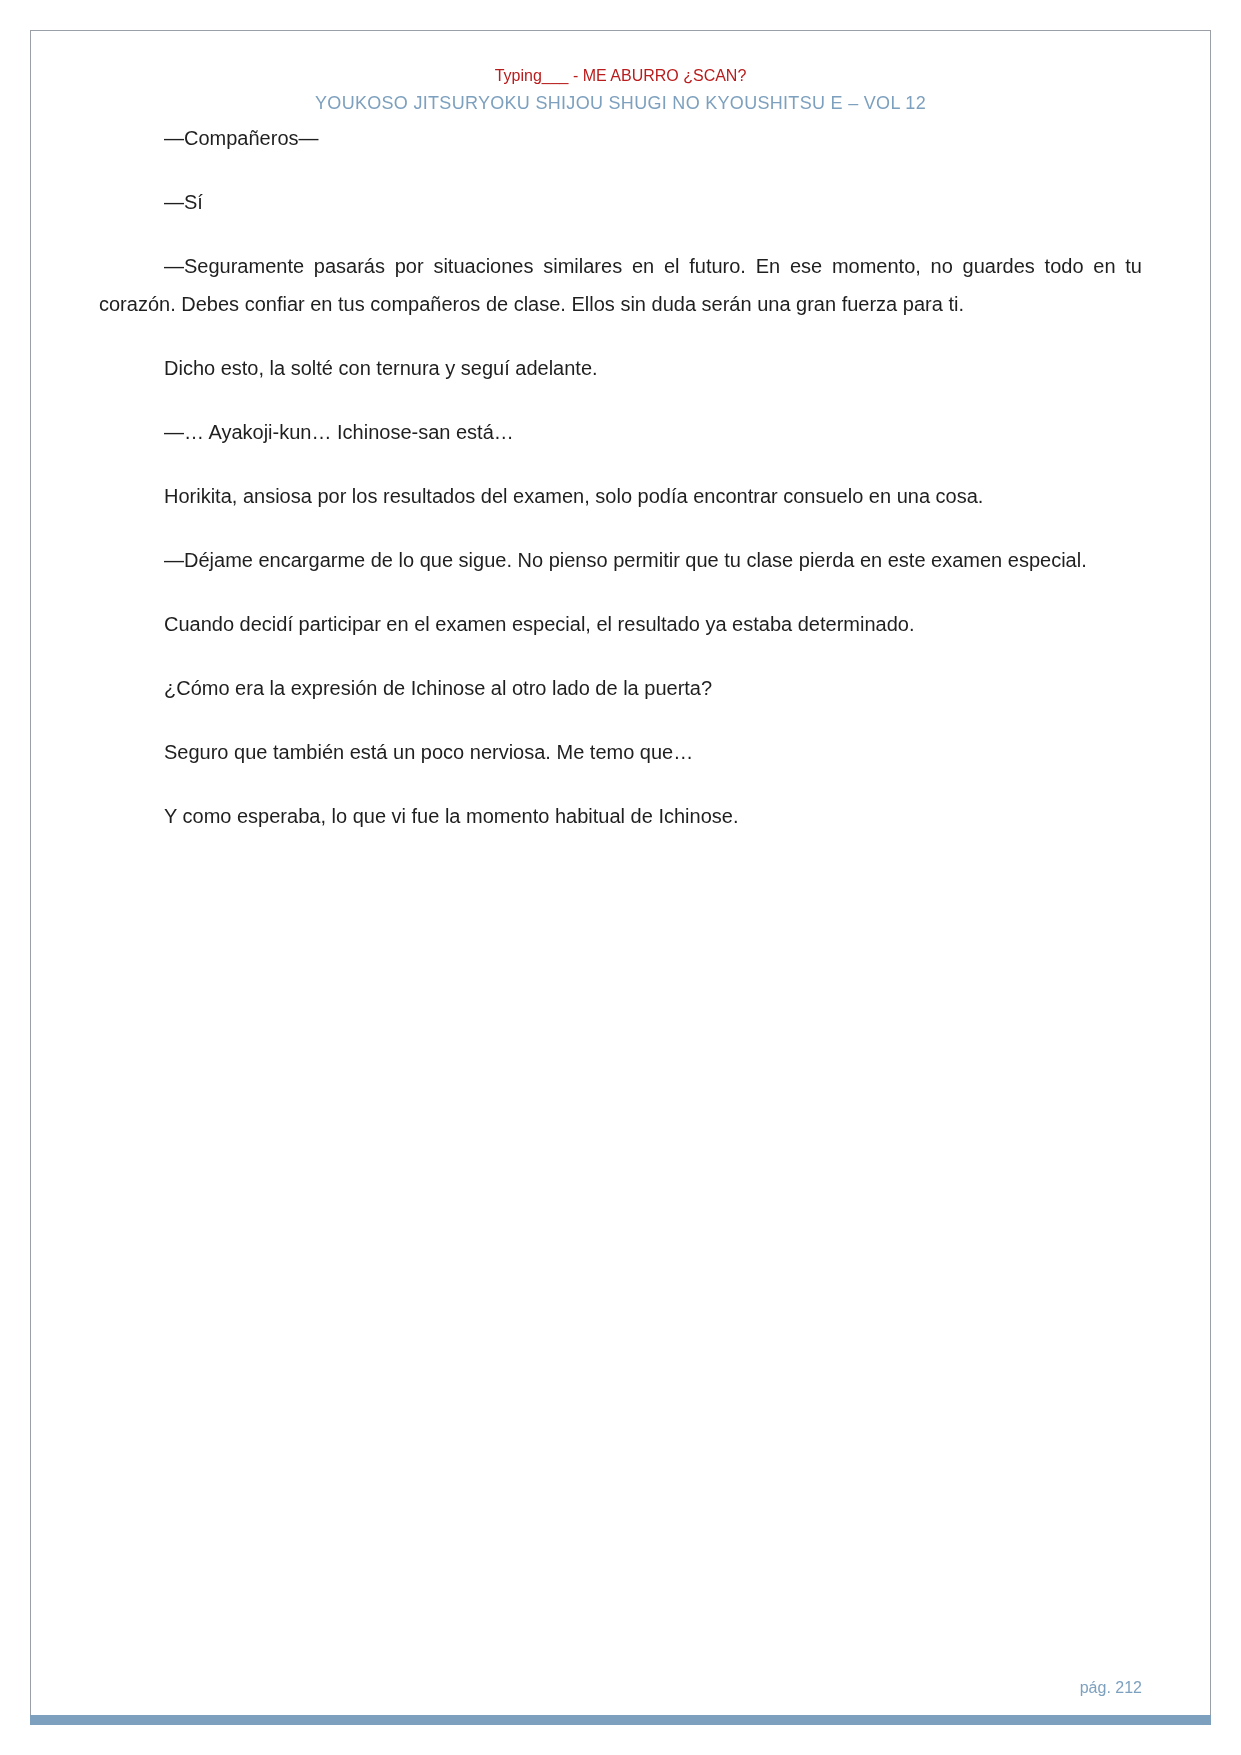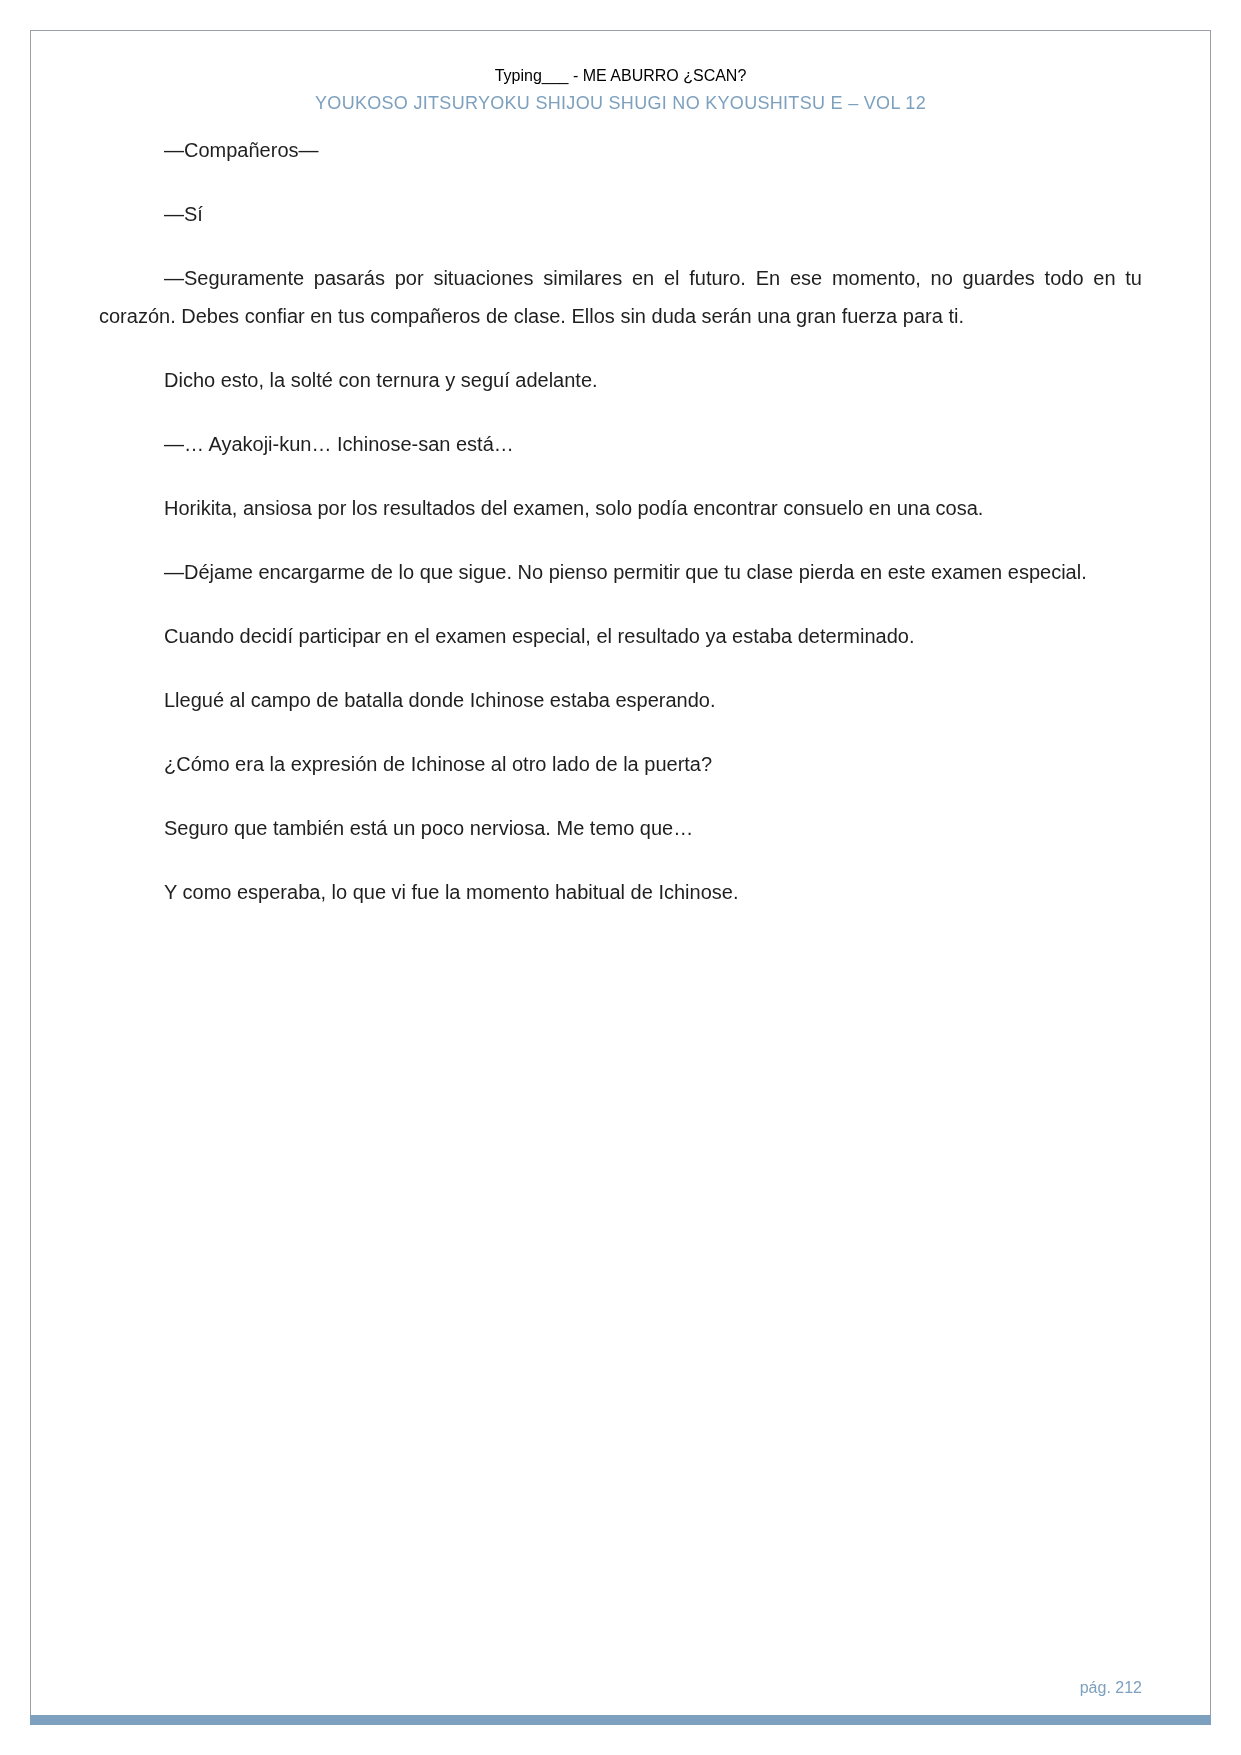--- a/index.html
+++ b/index.html
@@ -33,32 +33,32 @@
     bottom: 30px;
     height: 10px;
     background: var(--accent, #7da0be);
   }
   .header {
     text-align: center;
     padding-top: 32px;
   }
   .header .doc-title {
     font-size: 16px;
-    color: #000000;
+    color: #b91c1c;
     line-height: 26px;
   }
   .header .doc-subtitle {
     font-size: 18px;
     color: var(--accent, #7da0be);
     line-height: 28px;
     letter-spacing: 0.3px;
     text-align: center;
   }
   .body-text {
-    margin: 14px 68px 0 68px;
+    margin: 2px 68px 0 68px;
     color: #1f1f1f;
   }
   .body-text p.para {
     font-size: 20px;
     line-height: 38px;
     margin: 0 0 26px 0;
     text-indent: 65px;
     text-align: justify;
   }
   .footer {
@@ -82,21 +82,20 @@
 
     <div class="body-text">
         <p class="para">—Compañeros—</p>
         <p class="para">—Sí</p>
         <p class="para">—Seguramente pasarás por situaciones similares en el futuro. En ese momento, no guardes todo en tu corazón. Debes confiar en tus compañeros de clase. Ellos sin duda serán una gran fuerza para ti.</p>
         <p class="para">Dicho esto, la solté con ternura y seguí adelante.</p>
         <p class="para">—… Ayakoji-kun… Ichinose-san está…</p>
         <p class="para">Horikita, ansiosa por los resultados del examen, solo podía encontrar consuelo en una cosa.</p>
         <p class="para">—Déjame encargarme de lo que sigue. No pienso permitir que tu clase pierda en este examen especial.</p>
         <p class="para">Cuando decidí participar en el examen especial, el resultado ya estaba determinado.</p>
-        <p class="para">Llegué al campo de batalla donde Ichinose estaba esperando.</p>
         <p class="para">¿Cómo era la expresión de Ichinose al otro lado de la puerta?</p>
         <p class="para">Seguro que también está un poco nerviosa. Me temo que…</p>
         <p class="para">Y como esperaba, lo que vi fue la momento habitual de Ichinose.</p>
       </div>
 
     <div class="footer">pág. 212</div>
   </div>
   <div class="bottom-bar"></div>
 </div>
 

